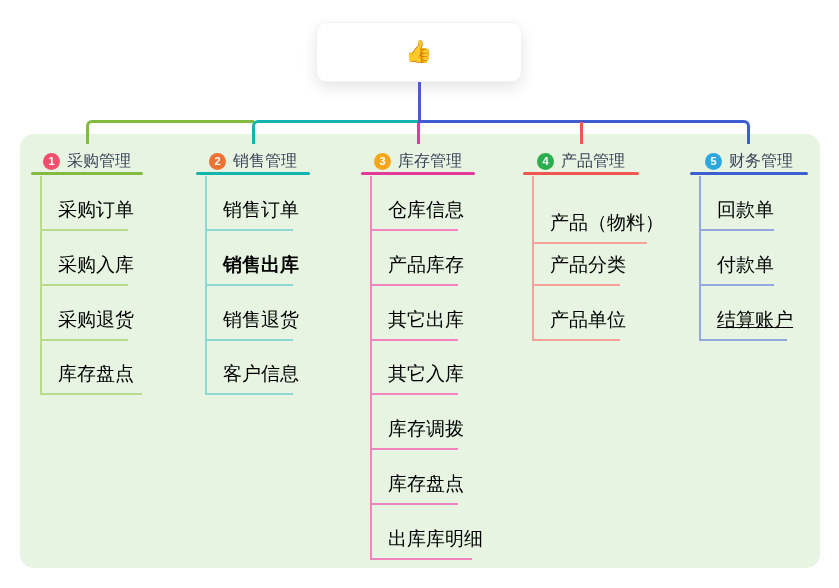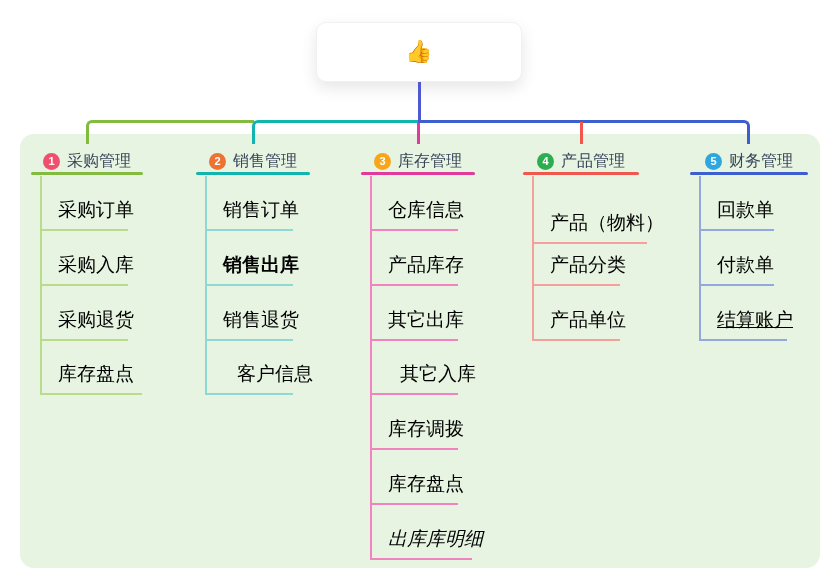--- a/index.html
+++ b/index.html
@@ -89,48 +89,48 @@
       <div class="child-vline" style="left: 205px; top: 176px; height: 219.4px; background: rgb(142, 217, 212);"></div>
       <div class="child-row" style="left: 205px; top: 201px; width: 88px; border-bottom-color: rgb(142, 217, 212);">
         <span class="child-label">销售订单</span>
       </div>
       <div class="child-row" style="left: 205px; top: 255.8px; width: 88px; border-bottom-color: rgb(142, 217, 212); font-weight: bold;">
         <span class="child-label">销售出库</span>
       </div>
       <div class="child-row" style="left: 205px; top: 310.6px; width: 88px; border-bottom-color: rgb(142, 217, 212);">
         <span class="child-label">销售退货</span>
       </div>
-      <div class="child-row" style="left: 205px; top: 365.4px; width: 88px; border-bottom-color: rgb(142, 217, 212); padding-left: 14px;">
+      <div class="child-row" style="left: 205px; top: 365.4px; width: 88px; border-bottom-color: rgb(142, 217, 212);">
         <span class="child-label">客户信息</span>
       </div>
       <div class="branch-title" style="left: 361px; top: 148px; width: 114px;">
         <span class="badge" style="background: rgb(247, 166, 28);">3</span>
         <span class="branch-label">库存管理</span>
       </div>
       <div class="title-underline" style="left: 361px; top: 172px; width: 114px; background: rgb(225, 58, 154);"></div>
       <div class="child-vline" style="left: 370px; top: 176px; height: 383.8px; background: rgb(241, 131, 192);"></div>
       <div class="child-row" style="left: 370px; top: 201px; width: 88px; border-bottom-color: rgb(241, 131, 192);">
         <span class="child-label">仓库信息</span>
       </div>
       <div class="child-row" style="left: 370px; top: 255.8px; width: 88px; border-bottom-color: rgb(241, 131, 192);">
         <span class="child-label">产品库存</span>
       </div>
       <div class="child-row" style="left: 370px; top: 310.6px; width: 88px; border-bottom-color: rgb(241, 131, 192);">
         <span class="child-label">其它出库</span>
       </div>
-      <div class="child-row" style="left: 370px; top: 365.4px; width: 88px; border-bottom-color: rgb(241, 131, 192); padding-left: 12px;">
+      <div class="child-row" style="left: 370px; top: 365.4px; width: 88px; border-bottom-color: rgb(241, 131, 192);">
         <span class="child-label">其它入库</span>
       </div>
       <div class="child-row" style="left: 370px; top: 420.2px; width: 88px; border-bottom-color: rgb(241, 131, 192); font-family: Liberation Serif, serif;">
         <span class="child-label">库存调拨</span>
       </div>
       <div class="child-row" style="left: 370px; top: 475px; width: 88px; border-bottom-color: rgb(241, 131, 192);">
         <span class="child-label">库存盘点</span>
       </div>
-      <div class="child-row" style="left: 370px; top: 529.8px; width: 102px; border-bottom-color: rgb(241, 131, 192); font-style: italic;">
+      <div class="child-row" style="left: 370px; top: 529.8px; width: 102px; border-bottom-color: rgb(241, 131, 192);">
         <span class="child-label">出库库明细</span>
       </div>
       <div class="branch-title" style="left: 523px; top: 148px; width: 116px;">
         <span class="badge" style="background: rgb(44, 174, 79);">4</span>
         <span class="branch-label">产品管理</span>
       </div>
       <div class="title-underline" style="left: 523px; top: 172px; width: 116px; background: rgb(239, 87, 79);"></div>
       <div class="child-vline" style="left: 532px; top: 176px; height: 164.6px; background: rgb(245, 160, 155);"></div>
       <div class="child-row" style="left: 532px; top: 214px; width: 115px; border-bottom-color: rgb(245, 160, 155); font-family: Liberation Mono, monospace;">
         <span class="child-label">产品（物料）</span>

